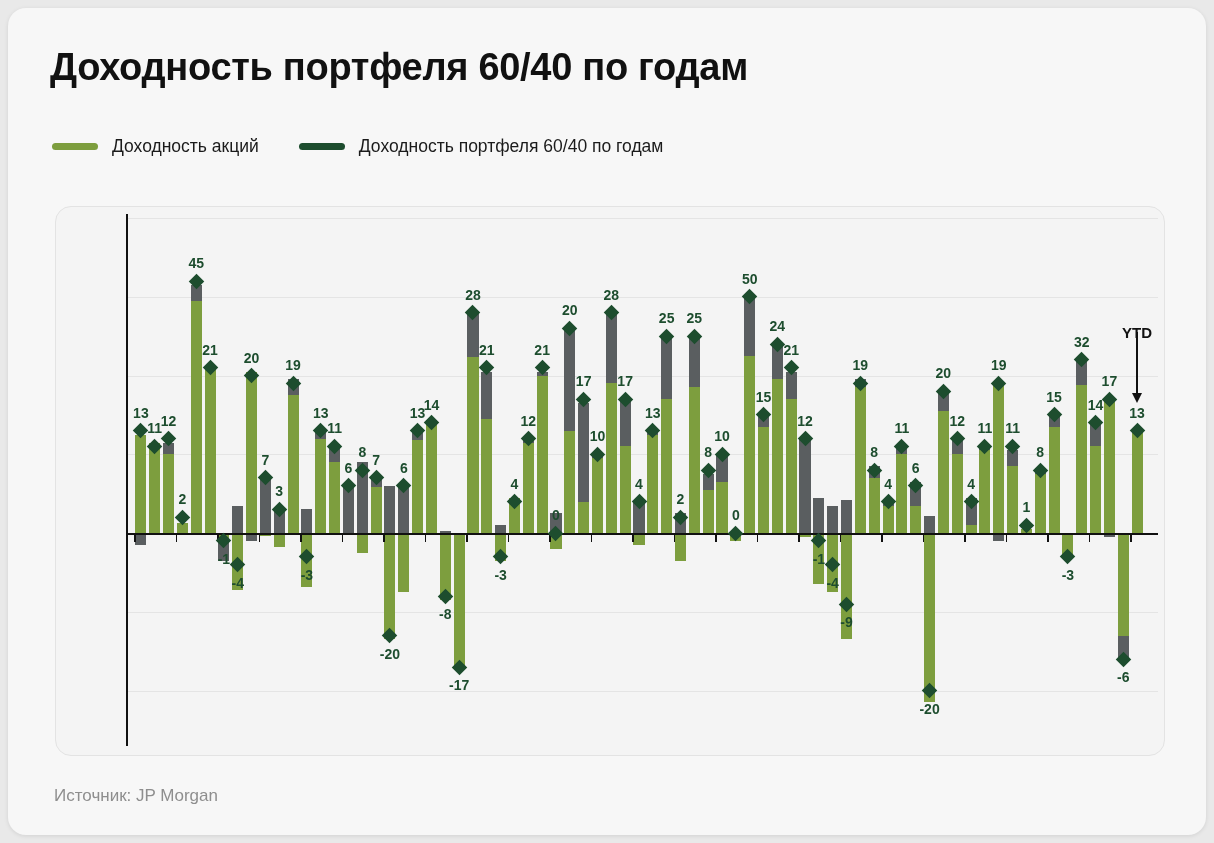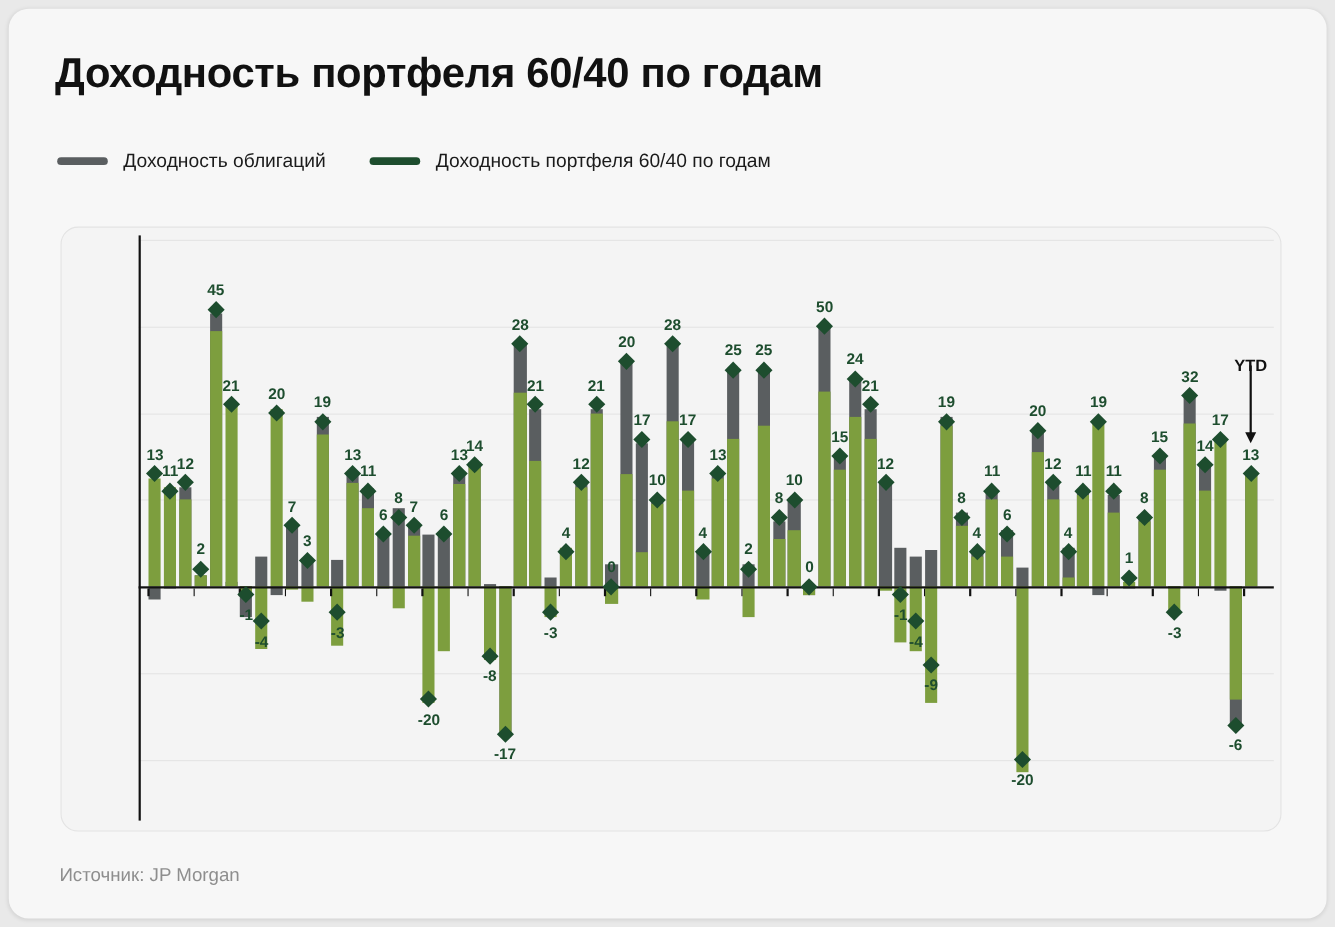--- a/index.html
+++ b/index.html
@@ -59,22 +59,22 @@
 </style>
 </head>
 <body>
 
 <div id="card">
 
   <div id="title">Доходность портфеля 60/40 по годам</div>
 
   <div id="legend">
       <div class="leg">
-        <span class="swatch" style="background: rgb(90, 94, 96);"></span>
-        <span class="leg-label">Доходность облигаций</span>
+        <span class="swatch" style="background: rgb(125, 158, 62);"></span>
+        <span class="leg-label">Доходность акций</span>
       </div>
       <div class="leg">
         <span class="swatch" style="background: rgb(29, 77, 46);"></span>
         <span class="leg-label">Доходность портфеля 60/40 по годам</span>
       </div>
     </div>
 
   <div id="yaxis-col">
       <div class="ytick" style="top: 12px;">40%</div>
       <div class="ytick" style="top: 90.7786px;">30%</div>

